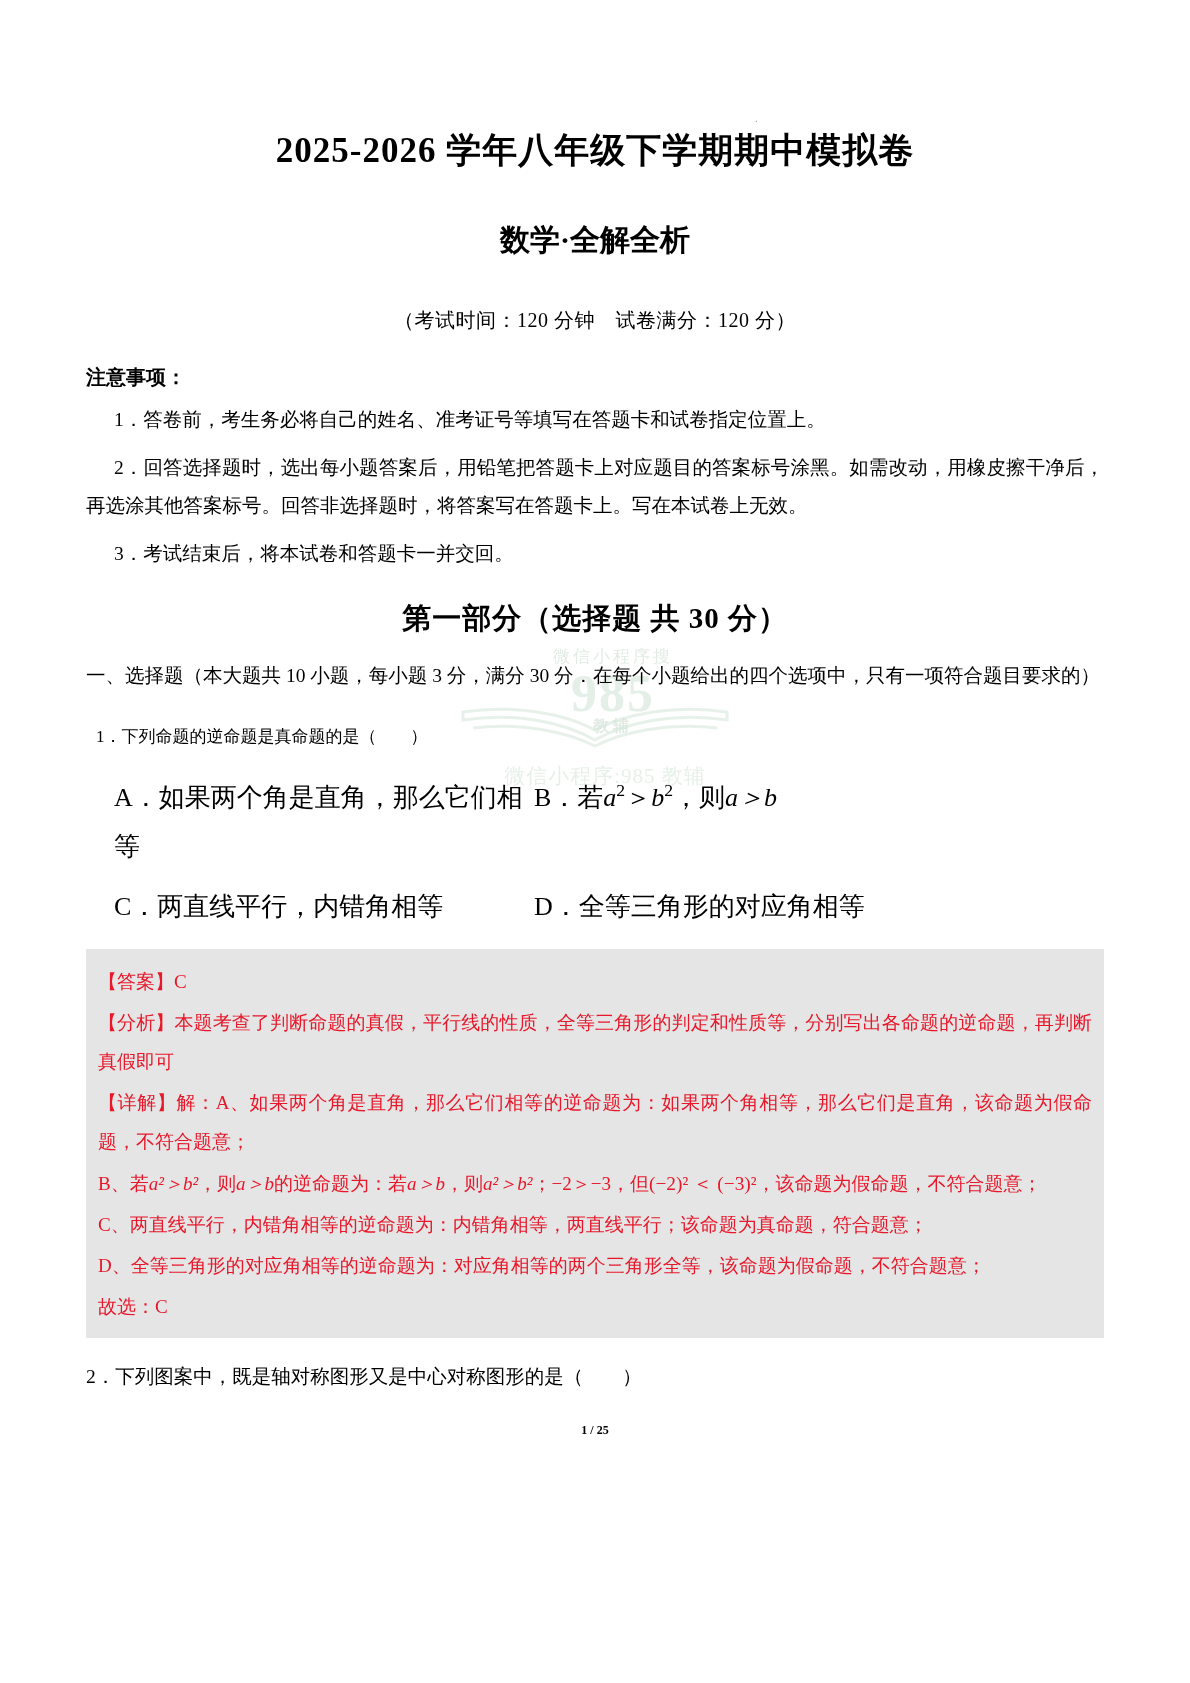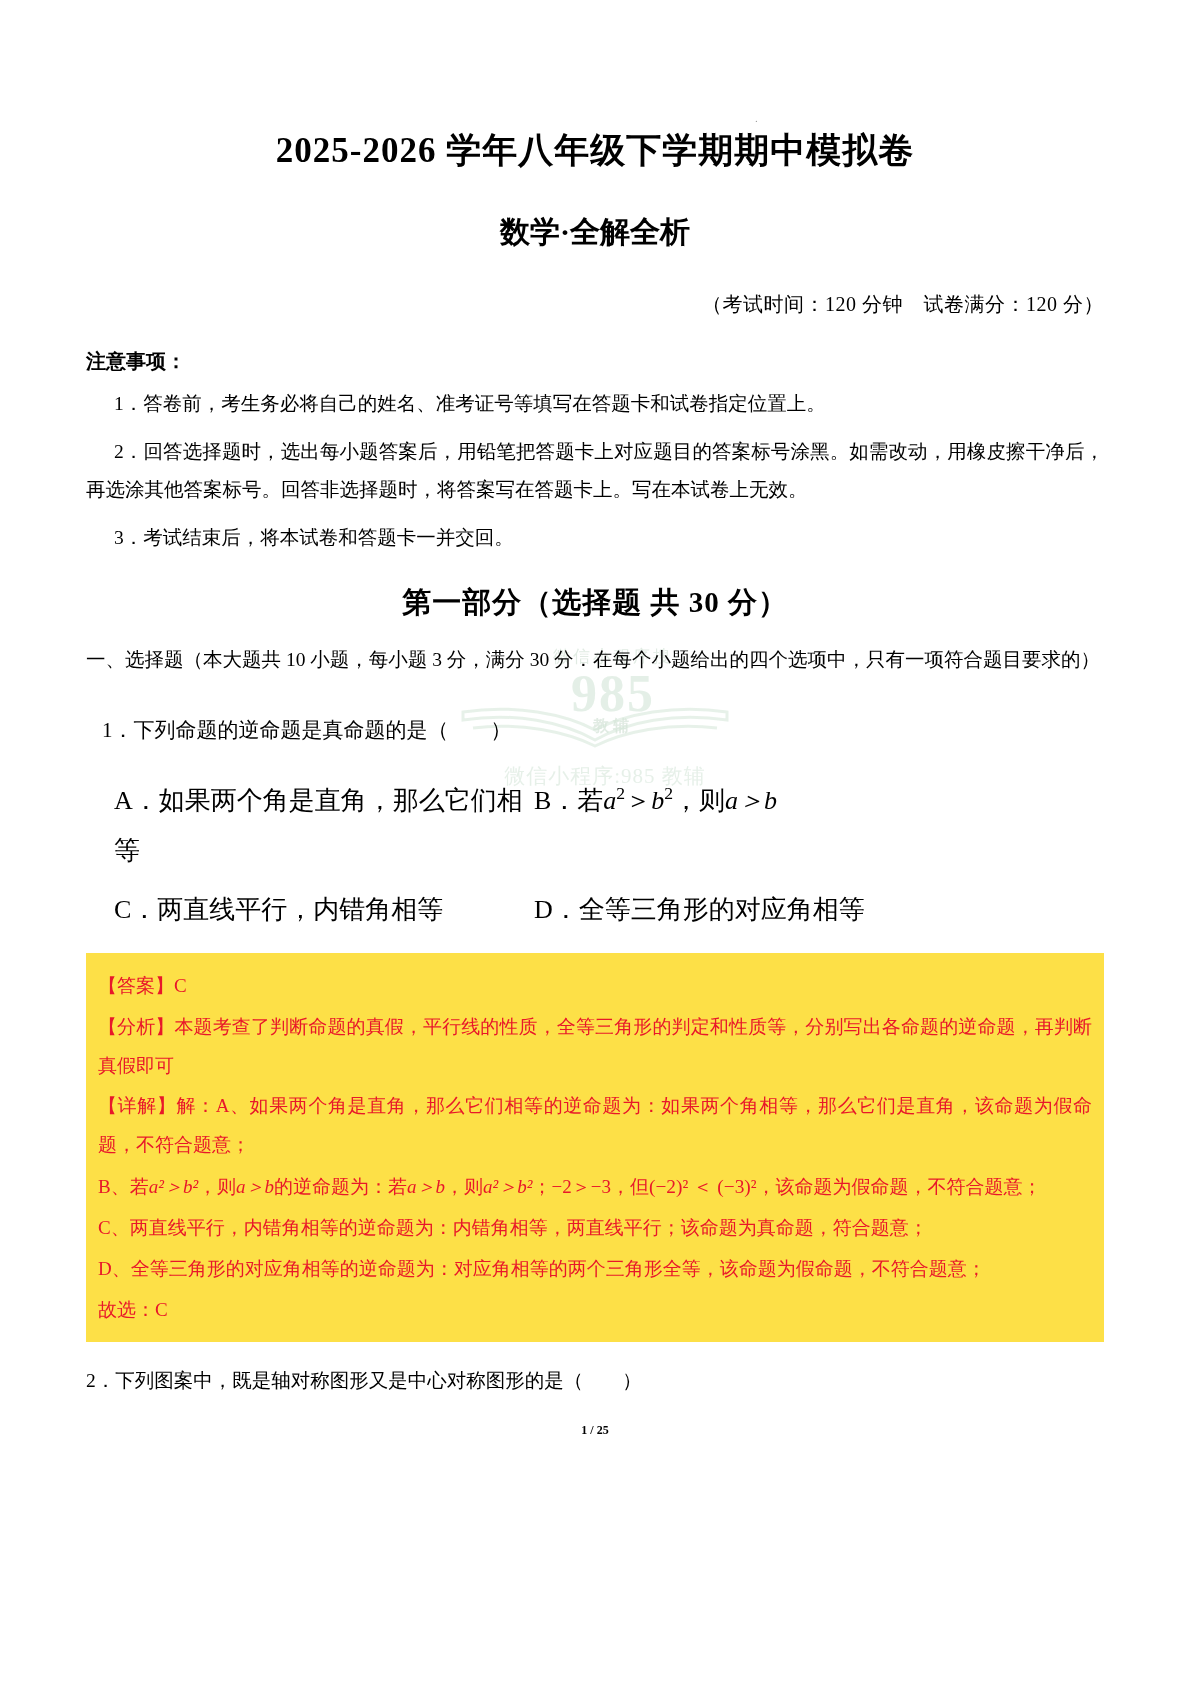--- a/index.html
+++ b/index.html
@@ -84,26 +84,26 @@
     font-weight: bold;
     letter-spacing: 1px;
     margin: 0;
     padding-top: 128px;
     line-height: 1.3;
   }
   .doc-subtitle {
     text-align: center;
     font-size: 30px;
     font-weight: bold;
-    margin: 0;
+    margin: 8px;
     padding-top: 38px;
     line-height: 1.3;
   }
   .exam-meta {
-    text-align: right;
+    text-align: center;
     font-size: 20px;
     margin: 0;
     padding-top: 40px;
     letter-spacing: .5px;
   }
 
   .notice-head {
     font-size: 20px;
     font-weight: bold;
     margin: 0;
@@ -130,23 +130,23 @@
 
   .section-lead {
     font-size: 19.5px;
     line-height: 1.95;
     margin: 0;
     padding-top: 18px;
     text-align: justify;
   }
 
   .question {
-    font-size: 21px;
+    font-size: 17px;
     line-height: 1.9;
-    margin: 16px;
+    margin: 10px;
     padding-top: 16px;
   }
   .options-row {
     display: flex;
     font-size: 26px;
     line-height: 1.9;
     padding-top: 10px;
     padding-left: 28px;
   }
   .opt-a { width: 420px; flex: 0 0 420px; }
@@ -157,21 +157,21 @@
   
   .mi { font-style: italic; font-family: "Liberation Serif", serif; }
   .supn { font-size: .68em; vertical-align: super; font-style: normal; }
   .paren-big {
     display: inline-block;
     font-size: 1.02em;
   }
 
   
   .answer-block {
-    background: #fde047;
+    background: #e5e5e5;
     margin-top: 18px;
     padding: 14px 8px 12px 8px;
     box-sizing: border-box;
   }
   .ans-line {
     color: #e8172a;
     font-size: 19px;
     line-height: 2.05;
     margin: 0;
     padding: 0 4px;

